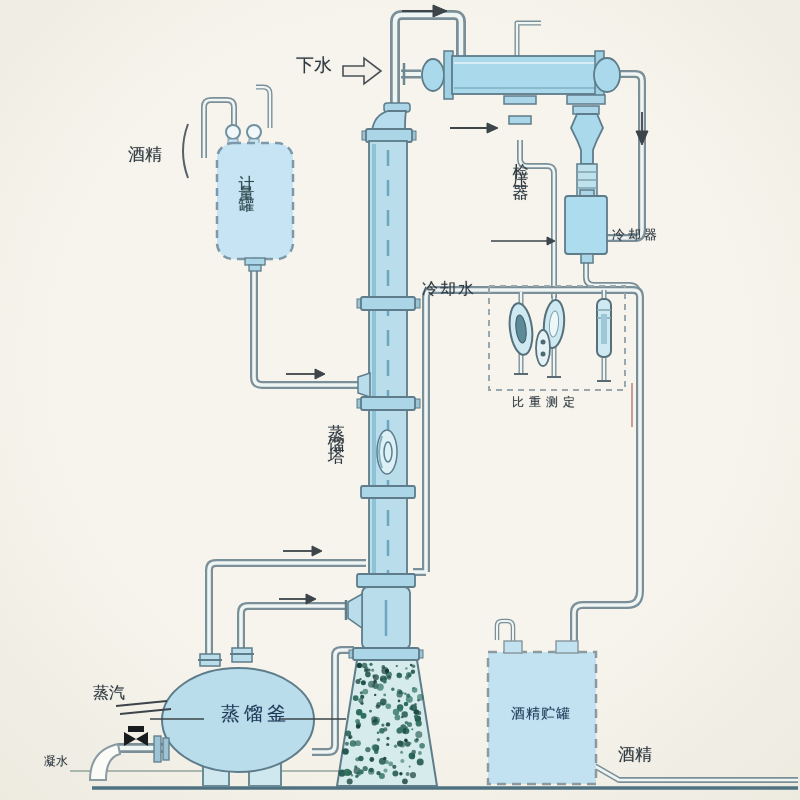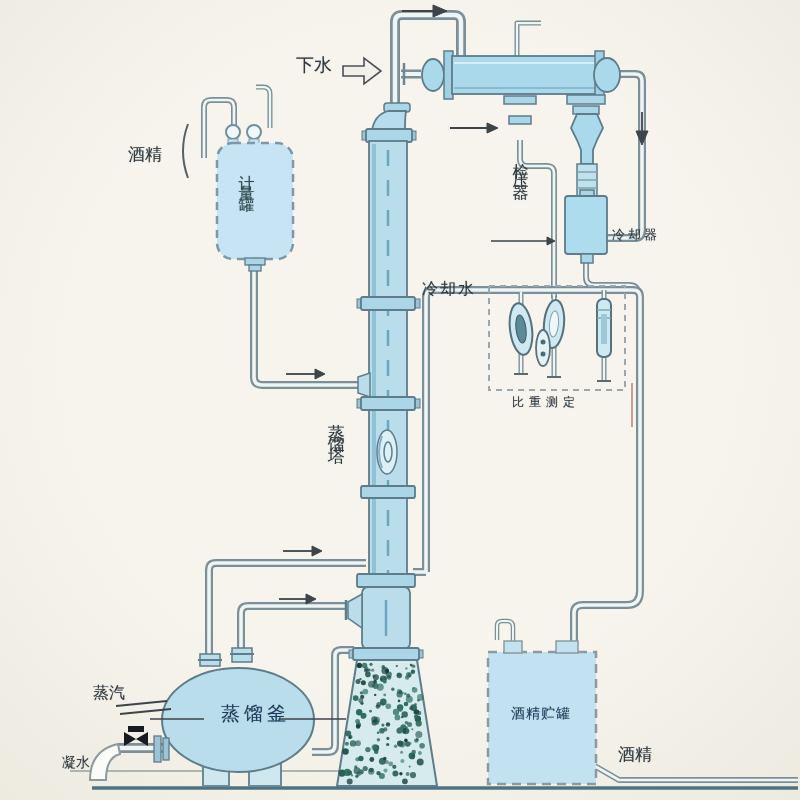--- a/index.html
+++ b/index.html
@@ -393,18 +393,18 @@
 
 <div class="lbl" style="left:128px;top:146px;font-size:17px;">酒精</div>
 <div class="lbl" style="left:296px;top:56px;font-size:18px;">下水</div>
 <div class="lbl vtext" style="left:512px;top:150px;font-size:16px;letter-spacing:11px;">检压器</div>
 <div class="lbl" style="left:612px;top:228px;font-size:13px;letter-spacing:3px;">冷却器</div>
 <div class="lbl" style="left:422px;top:246px;font-size:16px;letter-spacing:2px;margin-top:34px;">冷却水</div>
 <div class="lbl" style="left:512px;top:396px;font-size:12px;letter-spacing:5px;">比重测定</div>
 <div class="lbl vtext" style="left:326px;top:410px;font-size:17px;letter-spacing:12px;">蒸馏塔</div>
 <div class="lbl vtext" style="left:238px;top:162px;font-size:16px;letter-spacing:11px;color:#2d4a4f;">计量罐</div>
 <div class="lbl" style="left:93px;top:684px;font-size:16px;text-align:center;">蒸汽</div>
-<div class="lbl" style="left:62px;top:755px;font-size:14px;">凝水</div>
+<div class="lbl" style="left:44px;top:755px;font-size:12px;">凝水</div>
 <div class="lbl vessel-lbl" style="left:194px;top:704px;width:96px;text-align:right;font-size:19px;letter-spacing:4px;">蒸馏釜</div>
 <div class="lbl vessel-lbl" style="left:490px;top:706px;width:102px;text-align:center;font-size:14px;letter-spacing:1px;">酒精贮罐</div>
 <div class="lbl" style="left:618px;top:746px;font-size:17px;">酒精</div>
 
 </div>
 
 </body></html>

